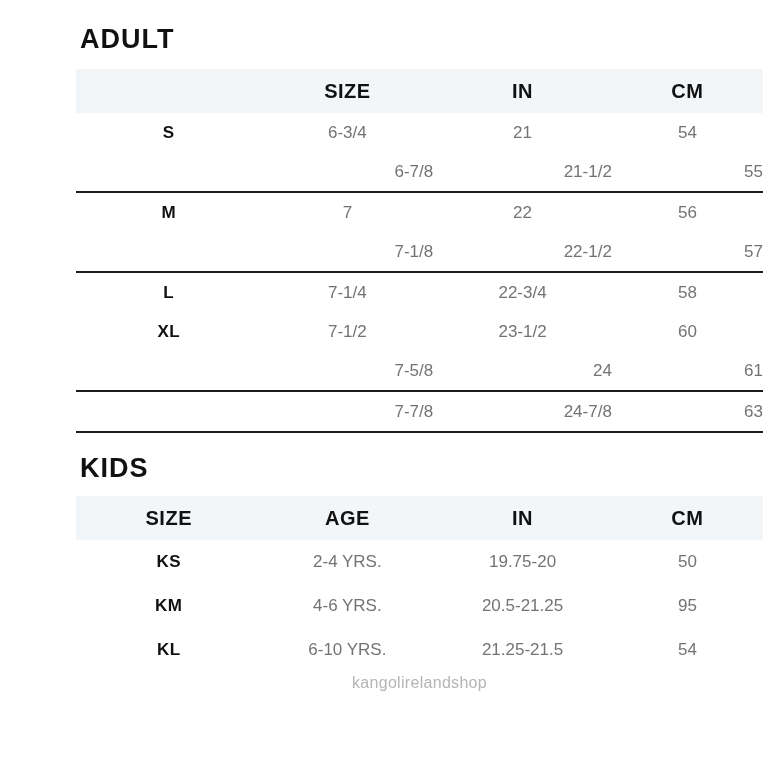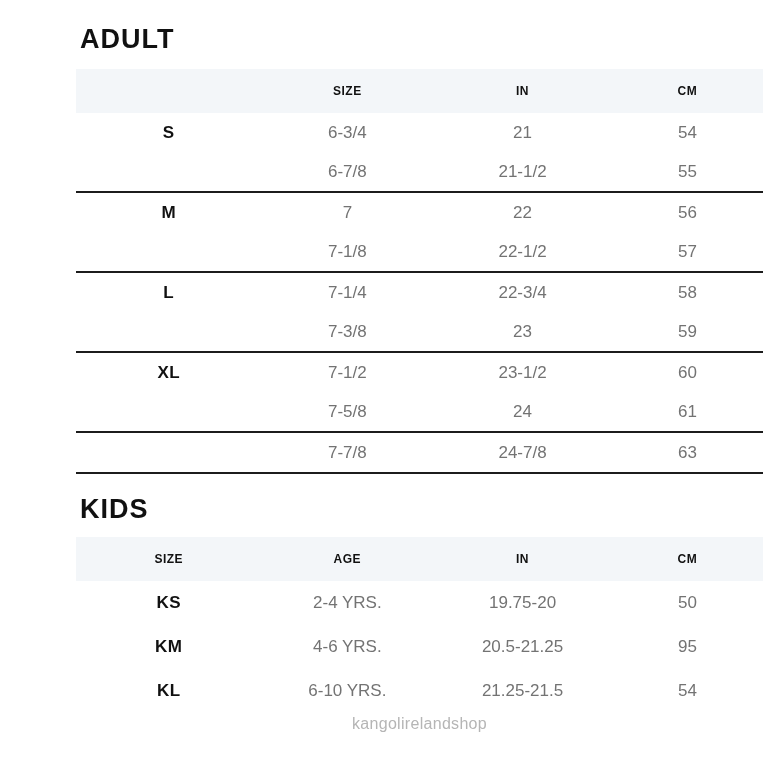--- a/index.html
+++ b/index.html
@@ -32,42 +32,42 @@
     border-collapse: collapse;
     table-layout: fixed;
   }
   table.chart col.c1 { width: 27%; }
   table.chart col.c2 { width: 25%; }
   table.chart col.c3 { width: 26%; }
   table.chart col.c4 { width: 22%; }
   table.chart th {
     background: #f3f6f9;
     height: 44px;
-    font-size: 12px;
+    font-size: 20px;
     font-weight: 700;
     letter-spacing: 0.5px;
     text-align: center;
     color: #111111;
     padding: 0;
   }
   table.chart td {
     height: 39px;
     font-size: 17px;
     font-weight: 400;
     text-align: center;
     color: #737373;
     padding: 0;
   }
   table.chart td.size-label {
     font-weight: 700;
     font-size: 17px;
     letter-spacing: 0.5px;
     color: #111111;
   }
-  table.chart tr.group-end td { border-bottom: 2px solid #1c1c1c; }
+  table.chart tr.group-end td { border-bottom: 2px solid #1c1c1c; text-align: right; }
   table.chart.kids-table td { height: 44px; }
   .watermark {
     margin-top: 2px;
     text-align: center;
     font-size: 16px;
     color: #b5b5b5;
     letter-spacing: 0.3px;
   }
 </style>
 </head>
@@ -115,26 +115,20 @@
           <td class="size-label"></td>
           <td>7-1/8</td>
           <td>22-1/2</td>
           <td>57</td>
         </tr>
         <tr>
           <td class="size-label">L</td>
           <td>7-1/4</td>
           <td>22-3/4</td>
           <td>58</td>
-        </tr>
-        <tr class="group-end">
-          <td class="size-label"></td>
-          <td>7-3/8</td>
-          <td>23</td>
-          <td>59</td>
         </tr>
         <tr>
           <td class="size-label">XL</td>
           <td>7-1/2</td>
           <td>23-1/2</td>
           <td>60</td>
         </tr>
         <tr class="group-end">
           <td class="size-label"></td>
           <td>7-5/8</td>

